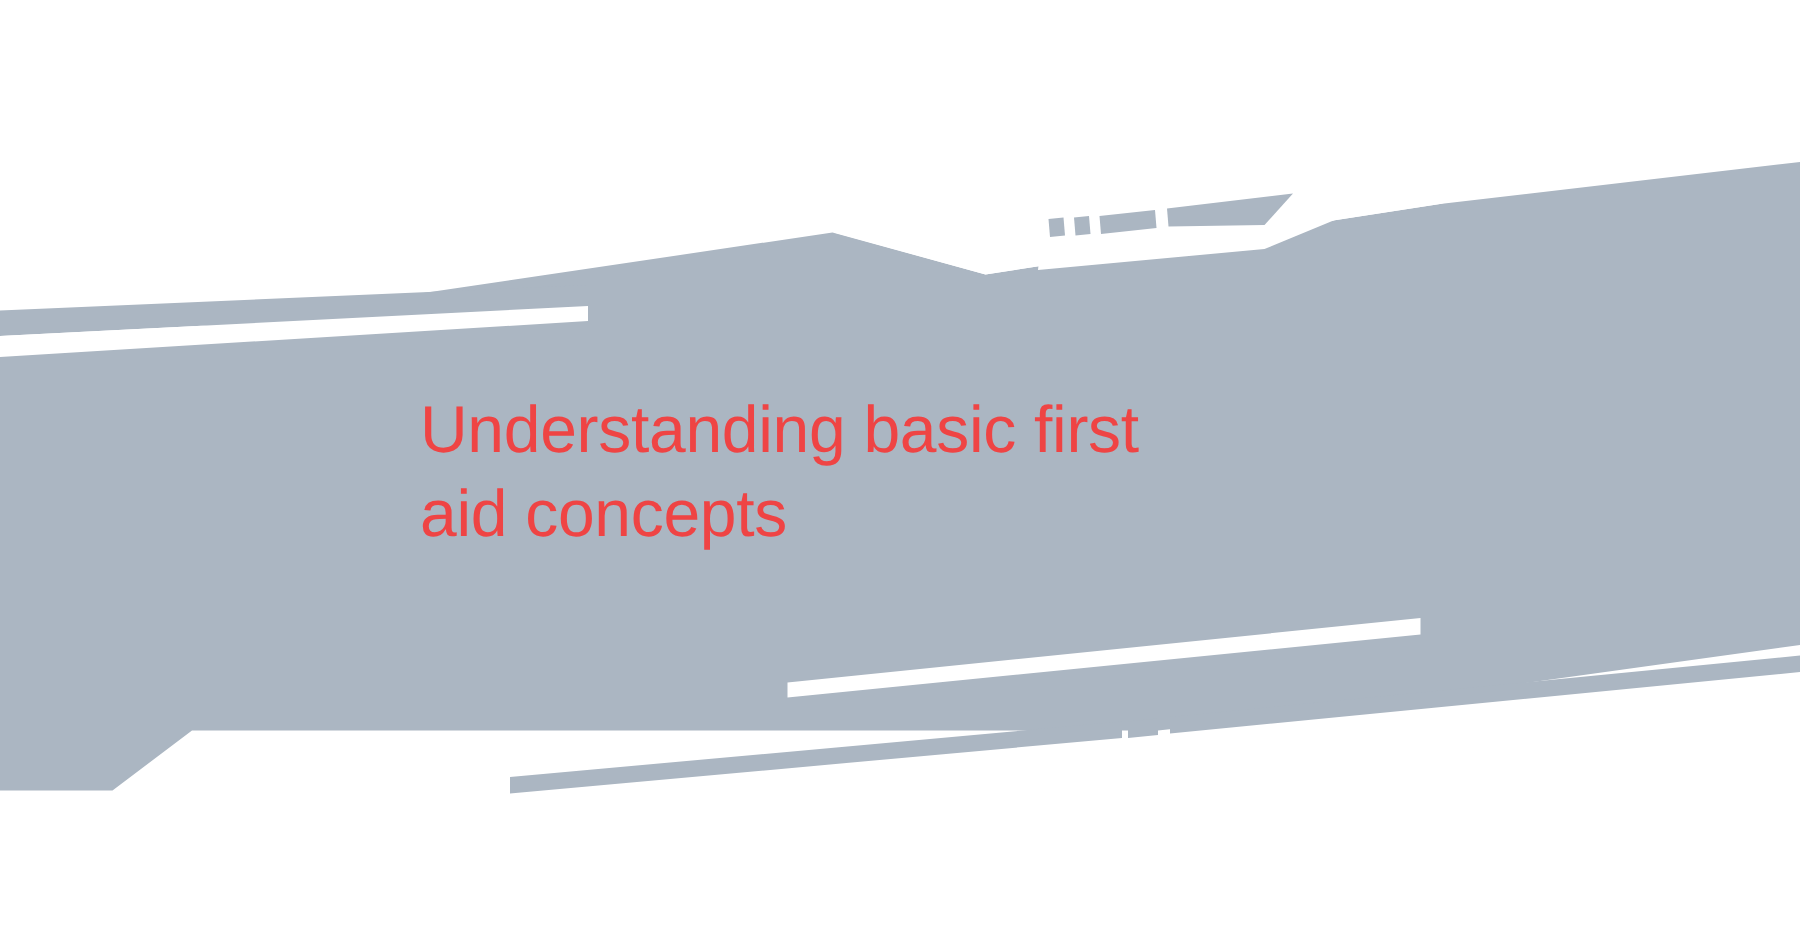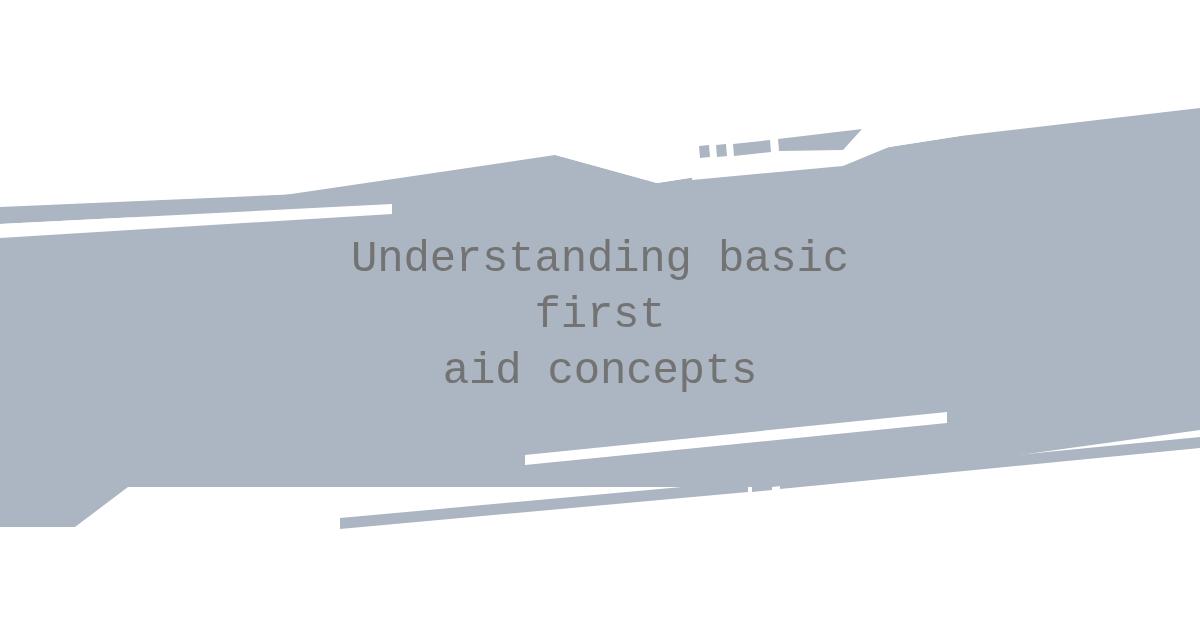--- a/index.html
+++ b/index.html
@@ -34,27 +34,26 @@
     height: 630px;
     display: flex;
     align-items: center;
     justify-content: center;
     pointer-events: none;
   }
   #banner-title {
     width: 640px;
     margin: 0;
     padding: 0;
-    text-align: center;
-    font-family: Liberation Mono, monospace;
+    font-family: Liberation Sans, sans-serif;
     font-weight: 400;
     font-size: 44px;
     line-height: 1.28;
     letter-spacing: -0.2px;
-    color: #737373;
+    color: #ef4444;
     white-space: pre-line;
   }
 </style>
 </head>
 <body>
 
 <div id="banner">
 
   <svg id="banner-art" viewBox="0 0 1200 630" preserveAspectRatio="none" aria-hidden="true">
 

